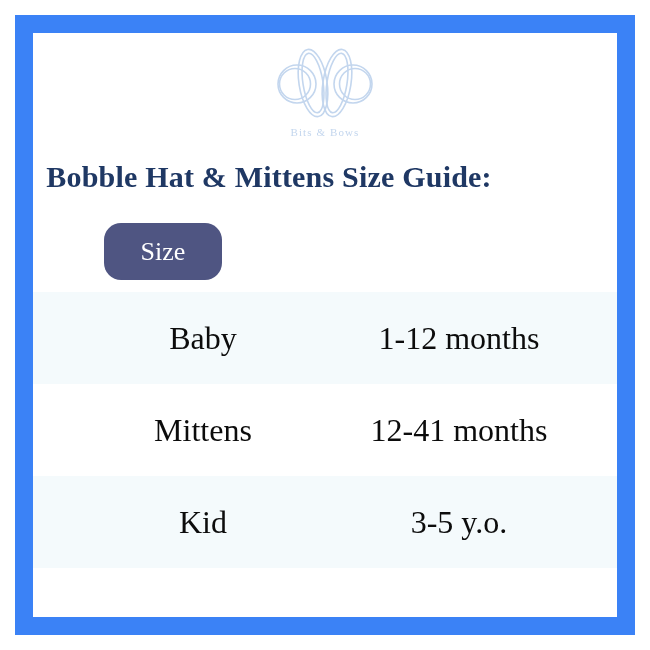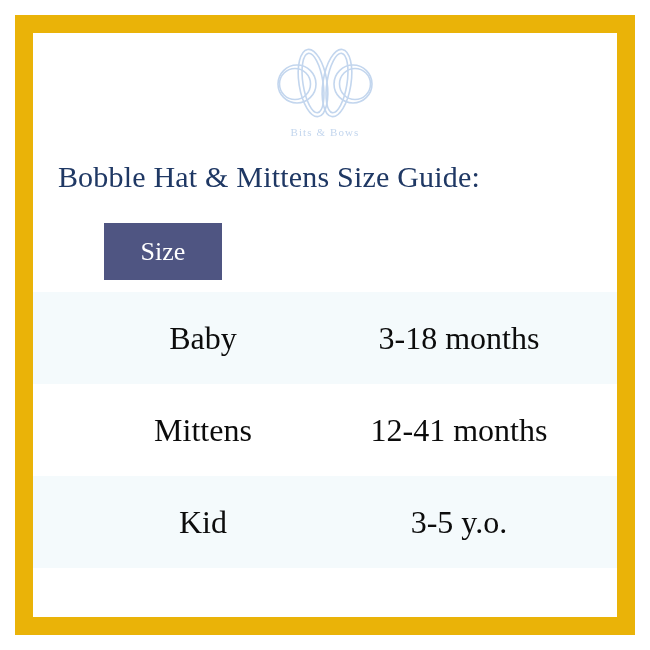--- a/index.html
+++ b/index.html
@@ -14,21 +14,21 @@
     overflow: hidden;
   }
 
   
   #size-guide-card {
     position: absolute;
     left: 15px;
     top: 15px;
     width: 620px;
     height: 620px;
-    background: #eab308;
+    background: #3b82f6;
     box-sizing: border-box;
   }
   #card-inner {
     position: absolute;
     left: 18px;
     top: 18px;
     width: 584px;
     height: 584px;
     background: #ffffff;
     overflow: hidden;
@@ -58,21 +58,21 @@
   }
 
   
   #guide-title {
     position: absolute;
     left: 0;
     top: 127px;
     width: 472px;
     text-align: center;
     font-size: 30px;
-    font-weight: normal;
+    font-weight: bold;
     color: #1f3864;
     letter-spacing: 0.2px;
     white-space: nowrap;
   }
 
   
   #table-head {
     position: absolute;
     left: 0;
     top: 190px;
@@ -82,20 +82,21 @@
   .head-cell {
     position: absolute;
     top: 0;
     height: 57px;
     background: #4f5582;
     color: #ffffff;
     font-size: 26px;
     line-height: 57px;
     text-align: center;
     box-sizing: border-box;
+    border-radius: 17px;
   }
   #head-cell-size {
     left: 71px;
     width: 118px;
   }
   #head-cell-age {
     left: 329px;
     width: 223px;
   }
 
@@ -150,21 +151,21 @@
 
     <div id="guide-title">Bobble Hat &amp; Mittens Size Guide:</div>
 
     <div id="table-head">
       <div class="head-cell" id="head-cell-size">Size</div>
     </div>
 
     <div id="table-body">
       <div class="data-row tinted">
         <div class="cell cell-size">Baby</div>
-        <div class="cell cell-age">3-18 months</div>
+        <div class="cell cell-age">1-12 months</div>
       </div>
       <div class="data-row plain">
         <div class="cell cell-size">Mittens</div>
         <div class="cell cell-age">12-41 months</div>
       </div>
       <div class="data-row tinted">
         <div class="cell cell-size">Kid</div>
         <div class="cell cell-age">3-5 y.o.</div>
       </div>
     </div>

